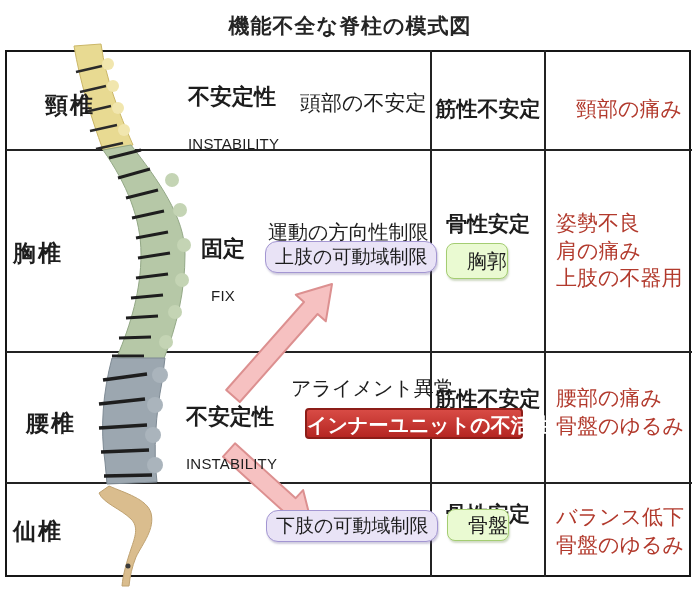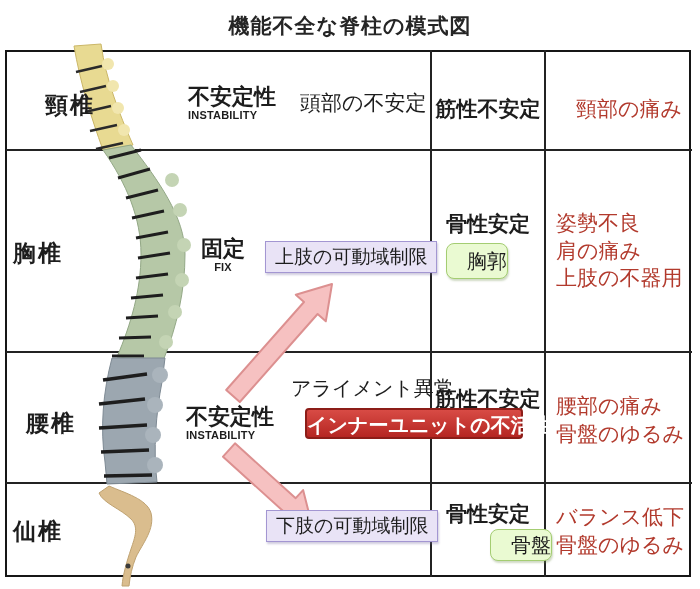--- a/index.html
+++ b/index.html
@@ -11,24 +11,24 @@
   .tframe{left:5px;top:50px;width:686px;height:527px;border:2.5px solid #161616;z-index:1;box-sizing:border-box;}
   .vline{top:50px;height:527px;width:2px;background:#232323;z-index:1;}
   .v1{left:430px;} .v2{left:544px;}
   .hline{left:6px;width:687px;height:2px;background:#232323;z-index:1;}
   .h1{top:149px;} .h2{top:351px;} .h3{top:482px;}
   .overlay{left:0;top:0;width:700px;height:589px;z-index:2;pointer-events:none;}
   .region{font-size:23px;font-weight:600;letter-spacing:2px;z-index:3;}
   .r1{left:13px;top:90px;margin-left:32px;} .r2{left:13px;top:238px;} .r3{left:26px;top:408px;} .r4{left:13px;top:516px;}
   .stab{z-index:3;text-align:left;}
   .stab .jp{font-size:22px;font-weight:600;line-height:24px;}
-  .stab .en{font-size:11px;font-weight:700;line-height:13px;letter-spacing:0.2px;}
+  .stab .en{font-size:15px;font-weight:400;line-height:13px;letter-spacing:0.2px;margin-top:28px;}
   .fix{text-align:center;width:50px;}
   .note{font-size:20px;font-weight:500;z-index:3;white-space:nowrap;}
-  .lavbox{background:#e9e3f6;border:1.5px solid #a396d2;border-radius:0;
+  .lavbox{background:#e9e3f6;border:1.5px solid #a396d2;border-radius:12px;
           box-shadow:1px 2px 2px rgba(120,110,160,.35);
           font-size:19px;font-weight:500;padding:2px 9px;white-space:nowrap;z-index:3;}
   .banner{left:305px;top:408px;width:218px;height:31px;line-height:31px;text-align:center;
           background:linear-gradient(#d84b45,#b52622);border:2px solid #8c1d18;border-radius:4px;
           color:#ffffff;font-size:20px;font-weight:700;z-index:4;box-sizing:border-box;white-space:nowrap;}
   .mb{width:112px;text-align:center;font-size:21px;font-weight:600;z-index:3;white-space:nowrap;}
   .grnbox{background:#eafad2;border:1.5px solid #a4cd72;border-radius:8px;text-align:center;
           box-shadow:1px 2px 2px rgba(120,150,90,.35);
           font-size:20px;font-weight:500;z-index:3;box-sizing:border-box;padding-left:20px;}
   .sym{color:#b23a2d;font-size:21px;font-weight:500;line-height:27.5px;z-index:3;white-space:nowrap;}
@@ -121,42 +121,43 @@
     <div class="en">INSTABILITY</div>
   </div>
   <div class="abs note" style="left:300px;top:89px;font-size:21px;">頭部の不安定</div>
   <div class="abs mb" style="left:432px;top:95px;">筋性不安定</div>
   <div class="abs sym" style="left:556px;top:95px;margin-left:20px;">頸部の痛み</div>
 
   <div class="abs stab fix" style="left:198px;top:237px;">
     <div class="jp">固定</div>
     <div class="en">FIX</div>
   </div>
+  <div class="abs note" style="left:268px;top:219px;">運動の方向性制限</div>
   <div class="abs lavbox" style="left:265px;top:241px;">上肢の可動域制限</div>
   <div class="abs mb" style="left:432px;top:210px;">骨性安定</div>
   <div class="abs grnbox" style="left:446px;top:243px;width:62px;height:36px;line-height:34px;">胸郭</div>
   <div class="abs" style="left:556px;top:209px;z-index:3;">
     <div class="sym">姿勢不良</div>
     <div class="sym">肩の痛み</div>
     <div class="sym">上肢の不器用</div>
   </div>
 
   <div class="abs note" style="left:291px;top:375px;">アライメント異常</div>
   <div class="abs stab" style="left:186px;top:405px;">
     <div class="jp">不安定性</div>
     <div class="en">INSTABILITY</div>
   </div>
   <div class="abs banner">インナーユニットの不活性</div>
   <div class="abs mb" style="left:432px;top:385px;">筋性不安定</div>
-  <div class="abs" style="left:556px;top:392px;z-index:3;">
+  <div class="abs" style="left:556px;top:384px;z-index:3;">
     <div class="sym">腰部の痛み</div>
     <div class="sym">骨盤のゆるみ</div>
   </div>
 
   <div class="abs lavbox" style="left:266px;top:510px;">下肢の可動域制限</div>
   <div class="abs mb" style="left:432px;top:500px;">骨性安定</div>
-  <div class="abs grnbox" style="left:447px;top:529px;width:62px;height:32px;line-height:30px;margin-left:43px;">骨盤</div>
+  <div class="abs grnbox" style="left:447px;top:509px;width:62px;height:32px;line-height:30px;">骨盤</div>
   <div class="abs" style="left:556px;top:503px;z-index:3;">
     <div class="sym">バランス低下</div>
     <div class="sym">骨盤のゆるみ</div>
   </div>
 
 </div>
 
 </body></html>

